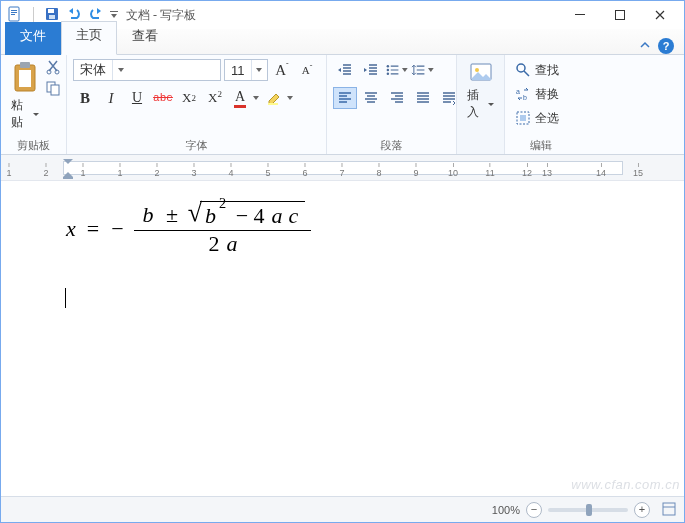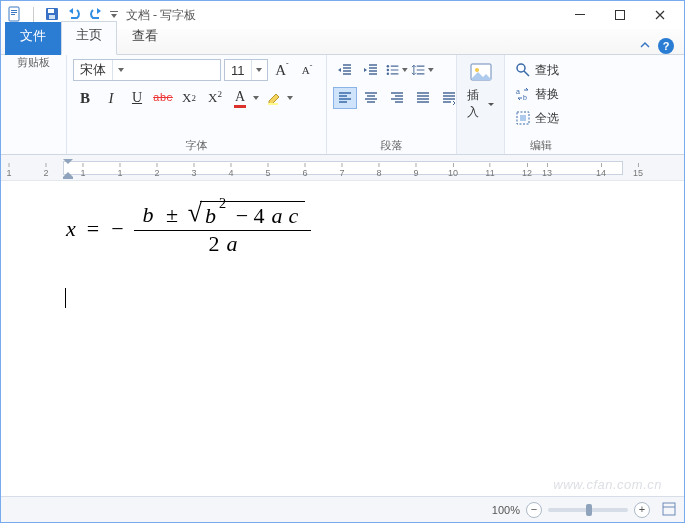--- a/index.html
+++ b/index.html
@@ -77,21 +77,21 @@
   .eq .norm { font-style:italic; margin:0 3px;}
   .eq .op { font-style:normal; margin:0 4px;}
   .frac { display:inline-flex; flex-direction:column; align-items:center; margin:0 2px;}
   .frac .num, .frac .den { padding:0 6px; line-height:1.2;}
   .frac .bar { width:100%; height:1.5px; background:#000;}
   .sqrt-wrap { display:inline-flex; align-items:flex-start;}
   .sqrt-sym { font-style:normal; font-size:26px; line-height:1; position:relative; top:-1px;}
   .sqrt-body { border-top:1.5px solid #000; padding:0 4px 0 2px; margin-left:-2px;}
   sup { font-size:0.65em; position:relative; top:-0.5em; font-style:normal;}
   .cursor { display:inline-block; width:1px; height:20px; background:#000; margin-top:30px; margin-left:2px;}
-  .watermark { position:absolute; right:22px; bottom:4px; color:#dcdfe4; font-size:13px; font-style:italic; letter-spacing:0.5px;}
+  .watermark { position:absolute; right:4px; bottom:4px; color:#dcdfe4; font-size:13px; font-style:italic; letter-spacing:0.5px;}
   
   .statusbar { position:absolute; left:0; right:0; bottom:0; height:26px; background:#f4f6f9; border-top:1px solid #d7dee8; display:flex; align-items:center; padding:0 8px; font-size:11px; color:#555;}
   .statusbar .spacer { flex:1; }
   .zoom { display:flex; align-items:center; gap:6px;}
   .zbtn { width:16px; height:16px; border:1px solid #aeb9c8; border-radius:50%; display:flex; align-items:center; justify-content:center; font-size:11px; line-height:1; background:#fff;}
   .slider { width:80px; height:4px; background:#d6dde6; position:relative; border-radius:2px;}
   .slider .thumb { position:absolute; left:38px; top:-4px; width:6px; height:12px; background:#8fa3bc; border-radius:2px;}
   
   .caret-dn { width:8px; height:8px; }
 </style>
@@ -163,20 +163,41 @@
     <span><svg width="10" height="10" viewBox="0 0 10 10">
           <path d="M1 7l4-4 4 4" fill="none" stroke="#3a78c4" stroke-width="1.5"></path>
         </svg></span>
     <span class="help-icon">?</span>
   </div>
 </div>
 
 <div class="ribbon">
 
   <div class="group g-clip">
+    <div class="group-body">
+      <div class="bigbtn">
+        <svg class="paste-icon" viewBox="0 0 28 34">
+            <rect x="4" y="4" width="20" height="26" rx="2" fill="#d8a24a" stroke="#b8822a"></rect>
+            <rect x="9" y="1" width="10" height="6" rx="1" fill="#9aa5b1"></rect>
+            <rect x="8" y="9" width="12" height="17" fill="#fff"></rect>
+          </svg>
+        <span class="lbl drop-caret">粘贴</span>
+      </div>
+      <div class="vstack" style="margin-left:2px;">
+        <span><svg width="16" height="16" viewBox="0 0 16 16">
+              <path d="M4 2l8 10M12 2L4 12" stroke="#5a7aa8" stroke-width="1.5"></path>
+              <circle cx="4" cy="13" r="2" fill="none" stroke="#5a7aa8"></circle>
+              <circle cx="12" cy="13" r="2" fill="none" stroke="#5a7aa8"></circle>
+            </svg></span>
+        <span><svg width="16" height="16" viewBox="0 0 16 16">
+              <rect x="2" y="2" width="8" height="10" fill="#fff" stroke="#5a7aa8"></rect>
+              <rect x="6" y="5" width="8" height="10" fill="#fff" stroke="#5a7aa8"></rect>
+            </svg></span>
+      </div>
+    </div>
     <div class="group-label">剪贴板</div>
   </div>
 
   <div class="group g-font">
     <div class="group-body" style="flex-direction:column;">
       <div class="font-row1">
         <div class="select font-name">
           <span class="val">宋体</span>
           <span class="arrow">
               <svg class="caret-dn" viewBox="0 0 8 8">

